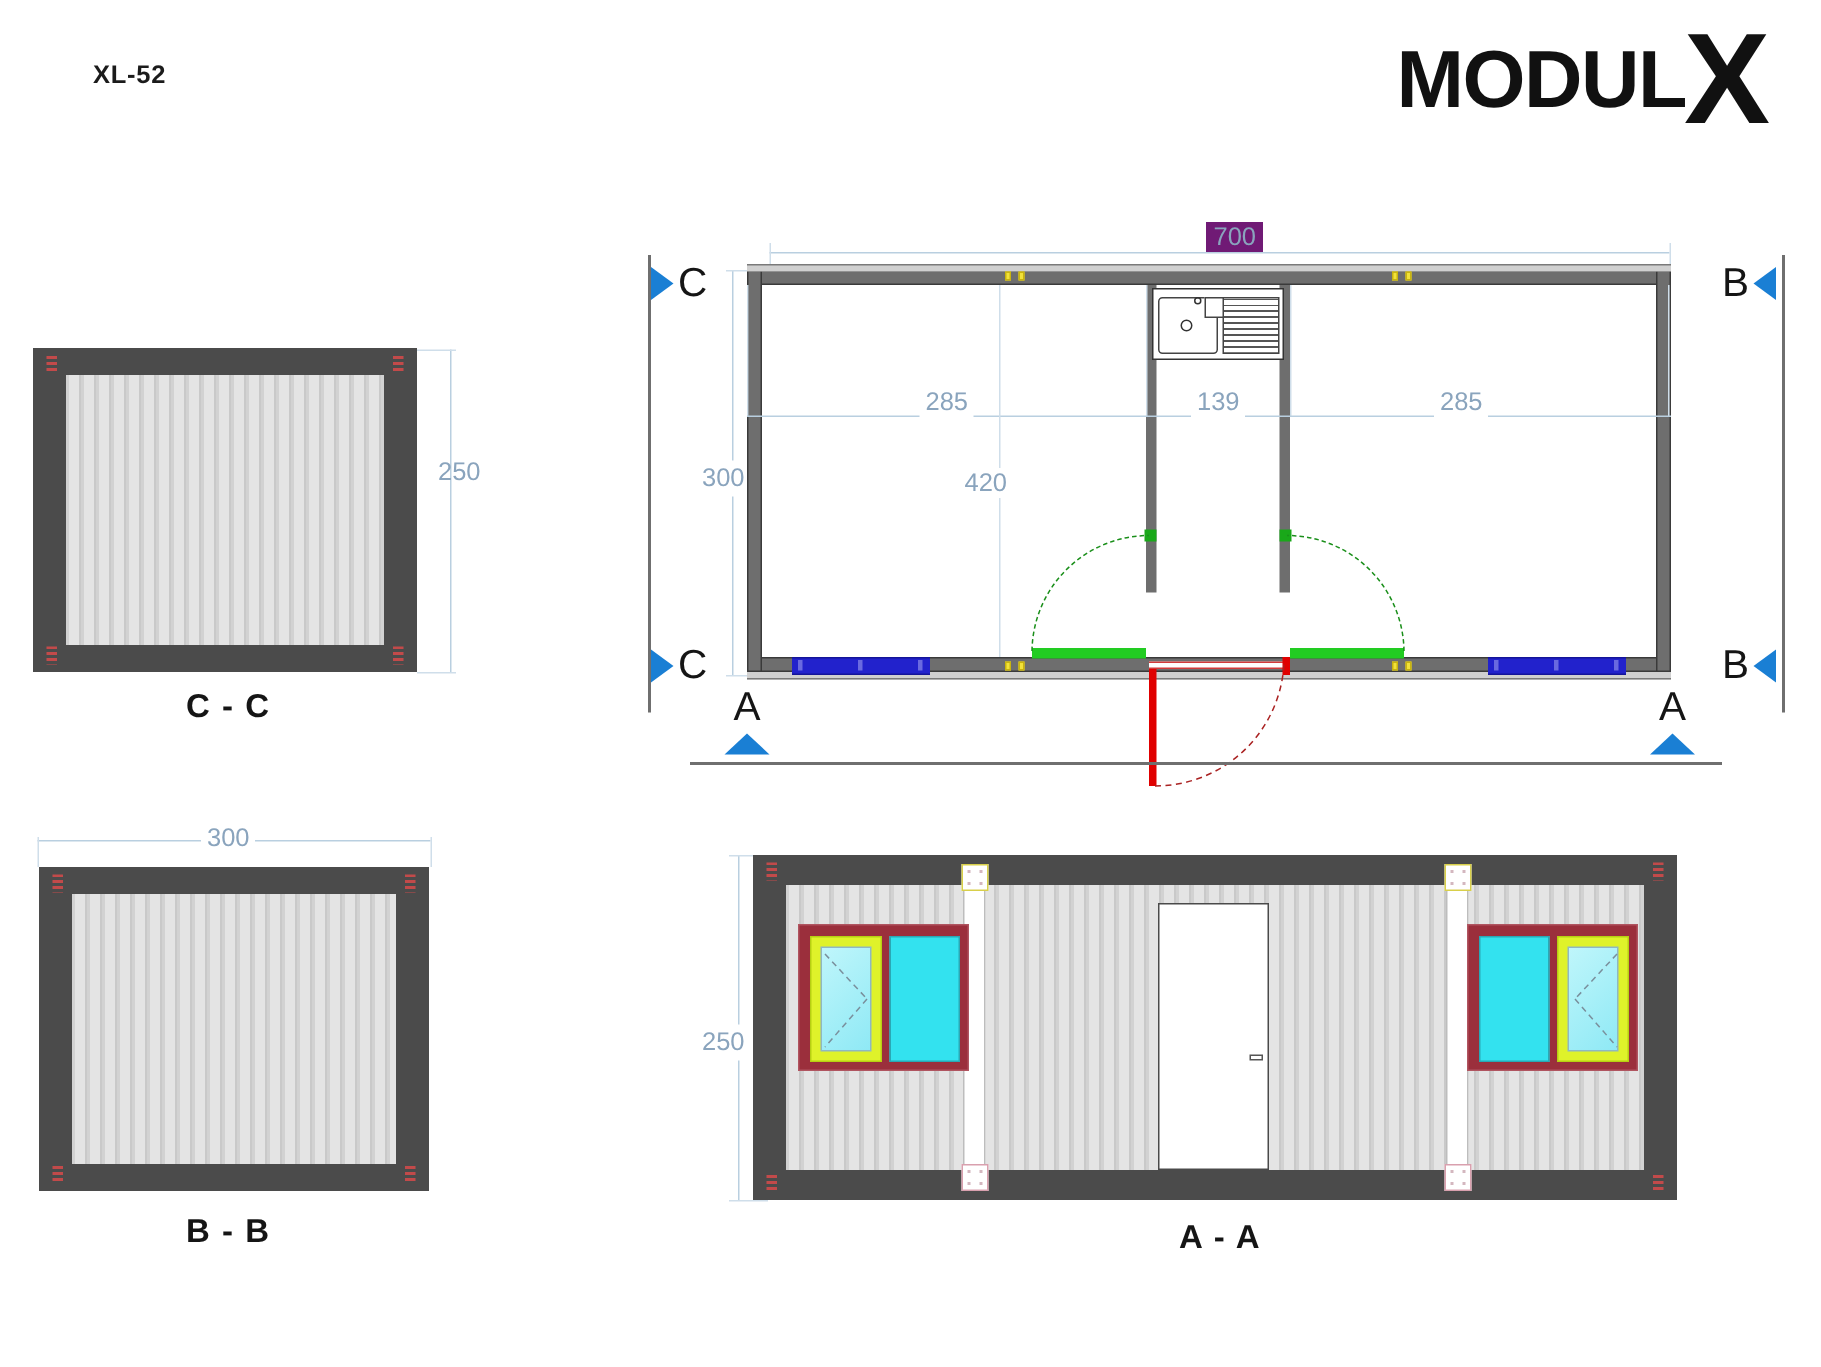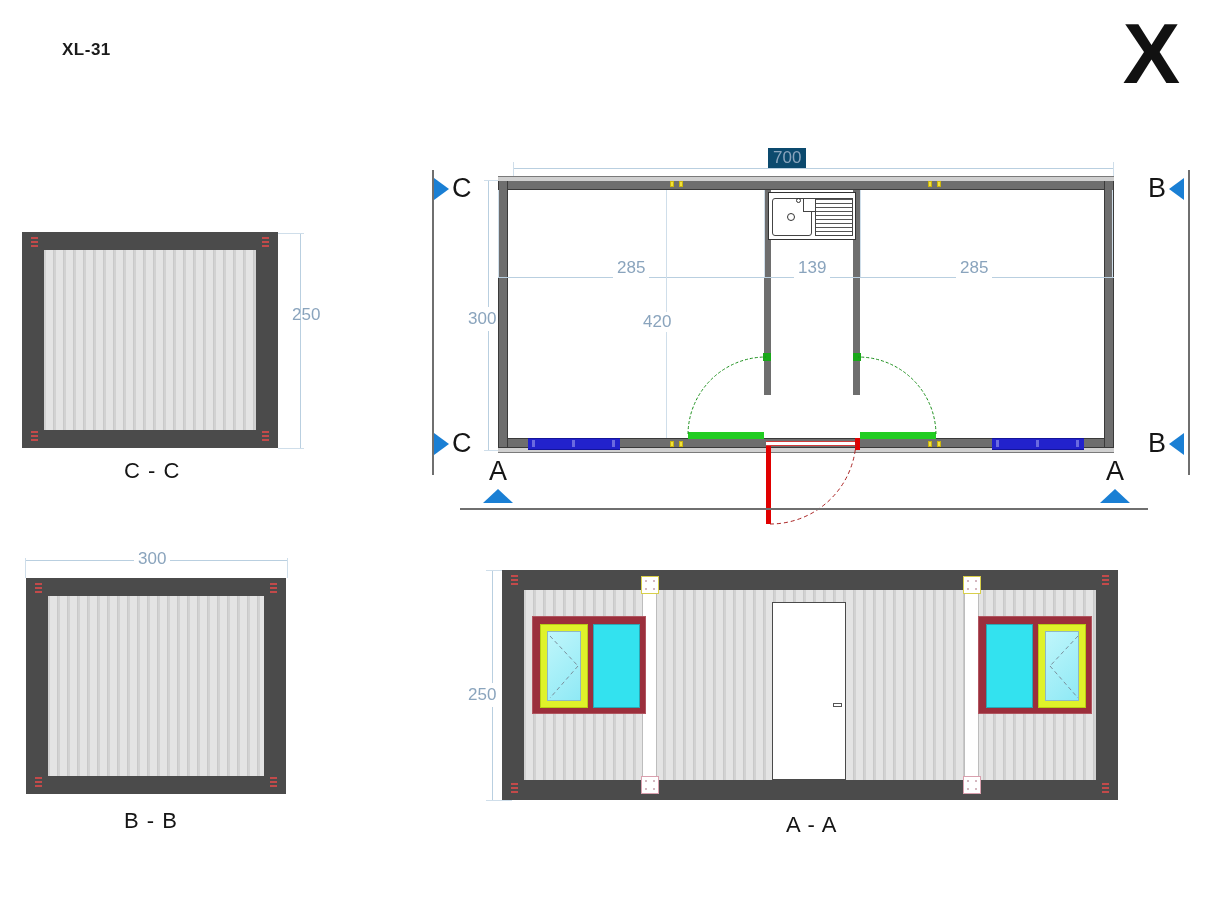--- a/index.html
+++ b/index.html
@@ -56,21 +56,21 @@
   
   .dim-text {
     color: #8aa4bd;
     font-size: 17px;
     font-family: "Liberation Sans", sans-serif;
     white-space: nowrap;
   }
   .view-label {
     color: #151515;
     font-size: 22px;
-    font-weight: normal;
+    font-weight: bold;
     letter-spacing: 1px;
     white-space: nowrap;
   }
   .sec-letter {
     color: #151515;
     font-size: 27px;
     font-weight: normal;
     font-family: "Liberation Sans", sans-serif;
     line-height: 1;
   }
@@ -221,23 +221,24 @@
       #ffffff 1px, #ffffff 4px);
     border: 1px solid #444;
     box-sizing: border-box;
   }
 </style>
 </head>
 <body>
 
 <div id="sheet">
 
-  <div class="abs" id="drawing-code">XL-31</div>
+  <div class="abs" id="drawing-code">XL-52</div>
 
   <div class="abs" id="logo">
+    <span id="logo-text">MODUL</span>
     <span id="logo-x">X</span>
   </div>
 
   <div class="abs" style="left:22px; top:232px; width:280px; height:216px;">
 
     <div class="abs frame-dark" style="left:0; top:0; width:256px; height:216px;"></div>
 
     <div class="abs corrugated" style="left:22px; top:18px; width:212px; height:180px;"></div>
 
     <div class="abs corner-mark" style="left:9px; top:5px;"></div>
@@ -263,21 +264,21 @@
     <div class="abs corner-mark" style="left:9px; top:5px;"></div>
     <div class="abs corner-mark" style="left:244px; top:5px;"></div>
     <div class="abs corner-mark" style="left:9px; top:199px;"></div>
     <div class="abs corner-mark" style="left:244px; top:199px;"></div>
   </div>
   <div class="abs view-label" style="left:124px; top:808px;">B - B</div>
 
   <div class="abs dim-line-h" style="left:513px; top:168px; width:600px;"></div>
   <div class="abs ext-line-v" style="left:513px; top:162px; height:24px;"></div>
   <div class="abs ext-line-v" style="left:1113px; top:162px; height:24px;"></div>
-  <div class="abs dim-text" style="left:768px; top:148px; background:#0c4a6e; padding:0 5px;">700</div>
+  <div class="abs dim-text" style="left:804px; top:148px; background:#701a75; padding:0 5px;">700</div>
 
   <div class="abs dim-line-v" style="left:488px; top:180px; height:270px;"></div>
   <div class="abs ext-line-h" style="left:484px; top:180px; width:28px;"></div>
   <div class="abs ext-line-h" style="left:484px; top:450px; width:28px;"></div>
   <div class="abs dim-text" style="left:468px; top:307px; background:#fff; padding:2px 0;">300</div>
 
   <div class="abs" style="left:498px; top:180px; width:616px; height:270px;">
 
     <div class="abs wall" style="left:0; top:0; width:616px; height:10px;"></div>
     <div class="abs wall" style="left:0; top:258px; width:616px; height:10px;"></div>

